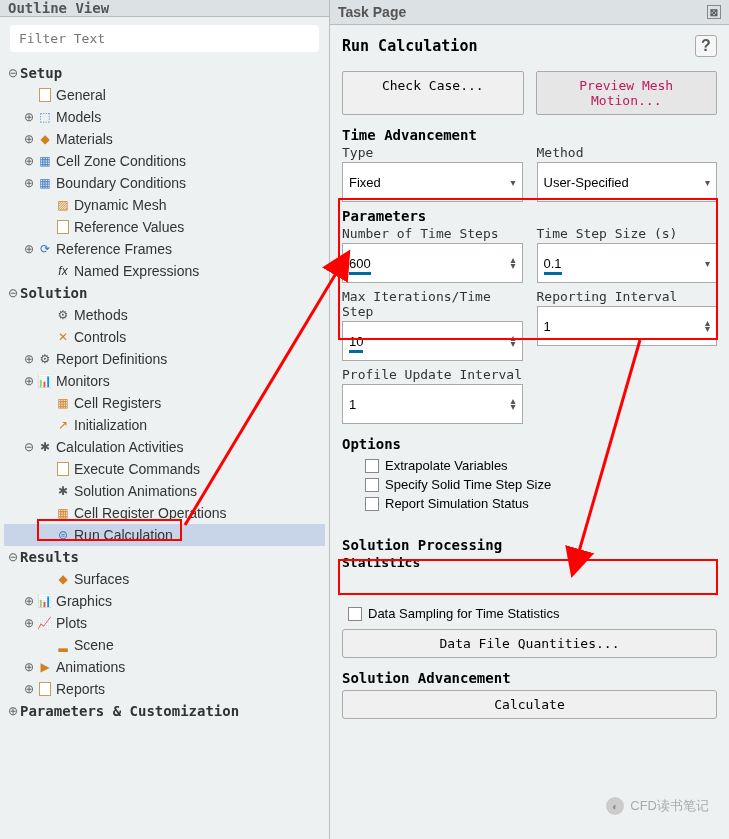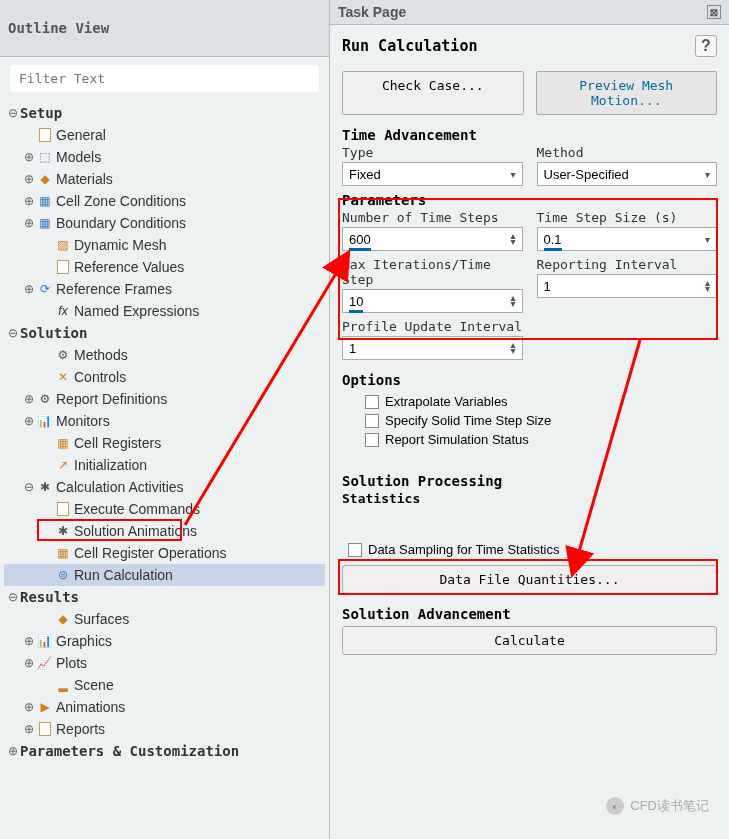--- a/index.html
+++ b/index.html
@@ -1,42 +1,42 @@
 <!DOCTYPE html>
 <html><head>
 <meta charset="utf-8">
 <style>
 * { box-sizing: border-box; margin: 0; padding: 0; font-family: "Segoe UI", Tahoma, sans-serif; }
 body { background: #f0f0f0; width: 729px; height: 839px; overflow: hidden; position: relative; }
 .container { display: flex; height: 100%; }
 .outline-panel { width: 330px; background: #eef1f2; border-right: 1px solid #bbb; display: flex; flex-direction: column; }
-.panel-header { font-family: Consolas, monospace; font-weight: bold; font-size: 14px; color: #555; padding: 20px 8px; background: #dce1e3; border-bottom: 1px solid #bbb; }
+.panel-header { font-family: Consolas, monospace; font-weight: bold; font-size: 14px; color: #555; padding: 0 8px; background: #dce1e3; border-bottom: 1px solid #bbb; }
 .filter-box { margin: 8px 10px; }
 .filter-input { width: 100%; padding: 5px 8px; border: 1px solid #fff; border-radius: 3px; background: #fff; font-family: Consolas, monospace; color: #888; font-size: 13px; }
 .tree { padding: 2px 4px 4px 4px; overflow-y: auto; font-size: 14px; color: #333; }
 .tree-row { display: flex; align-items: center; padding: 1px 2px; white-space: nowrap; cursor: default; line-height: 20px; }
 .tree-row.selected { background: #c8d4e8; }
 .tree-row .exp { width: 14px; text-align: center; color: #666; font-size: 12px; display: inline-block; }
 .tree-row .icon { width: 18px; height: 16px; display: inline-flex; align-items: center; justify-content: center; margin-right: 2px; font-size: 12px; }
 .tree-row .lbl { }
 .bold { font-weight: bold; font-family: Consolas, monospace; font-size: 14px; }
 .ind1 { padding-left: 18px; } .ind2 { padding-left: 36px; }
 .redbox { border: 2px solid #ff0000; position: absolute; pointer-events: none; }
 .task-panel { flex: 1; background: #eef1f2; display: flex; flex-direction: column; }
 .task-header { display:flex; justify-content: space-between; align-items:center; font-family: Consolas, monospace; font-weight: bold; font-size: 14px; color: #555; padding: 4px 8px; background: #dce1e3; border-bottom: 1px solid #bbb; }
 .task-body { padding: 10px 12px 12px 12px; overflow-y:auto; flex:1; }
 .title-row { display:flex; justify-content: space-between; align-items:center; margin-bottom:14px; }
 .title { font-family: Consolas, monospace; font-weight: bold; font-size: 15px; }
 .help-btn { width: 22px; height: 22px; border: 1px solid #aaa; background:#f6f6f6; border-radius:3px; display:flex; align-items:center; justify-content:center; font-weight:bold; color:#555; cursor:pointer; }
 .btn-row { display:flex; gap:12px; margin-bottom:12px; }
 .btn { flex:1; padding: 6px 4px; font-family: Consolas, monospace; font-size:13px; background:#f0f0f0; border:1px solid #aaa; border-radius:2px; cursor:pointer; text-align:center; }
-.btn.disabled { color:#0369a1; background:#e6e6e6; cursor:default; }
+.btn.disabled { color:#be185d; background:#e6e6e6; cursor:default; }
 .section-title { font-family: Consolas, monospace; font-weight: bold; font-size: 14px; margin-bottom:2px; }
 .field-label { font-family: Consolas, monospace; font-size: 13px; color:#333; margin-bottom:2px; }
-.select-box, .spinner, .text-input { width: 100%; border:1px solid #aaa; background:#fff; padding:3px 6px; font-family: Consolas, monospace; font-size:13px; display:flex; justify-content:space-between; align-items:center; height:24px; }
+.select-box, .spinner, .text-input { width: 100%; border:1px solid #aaa; background:#fff; padding:19px 6px; font-family: Consolas, monospace; font-size:13px; display:flex; justify-content:space-between; align-items:center; height:24px; }
 .select-box .arrow, .spinner .arrows { color:#555; font-size:10px; }
 .spinner .arrows { display:flex; flex-direction:column; line-height:6px; }
 .two-col { display:flex; gap:14px; }
 .two-col > div { flex:1; }
 .check-row { display:flex; align-items:center; gap:6px; padding:2px 17px; font-family: Consolas, monospace; font-size:13px; }
 .check { width:14px; height:14px; border:1px solid #888; background:#fff; }
 .big-btn { width:100%; padding:6px; font-family: Consolas, monospace; font-size:13px; background:#f0f0f0; border:1px solid #aaa; border-radius:3px; cursor:pointer; text-align:center; margin-top:6px; }
 .red-underline { border-bottom: 3px solid #0369a1; display:inline-block; padding-bottom:1px; margin-bottom:-4px; }
 .annot { position:absolute; pointer-events:none; }
 .watermark { position:absolute; right:20px; bottom:24px; display:flex; align-items:center; gap:6px; color:#aaa; font-size:13px; }

